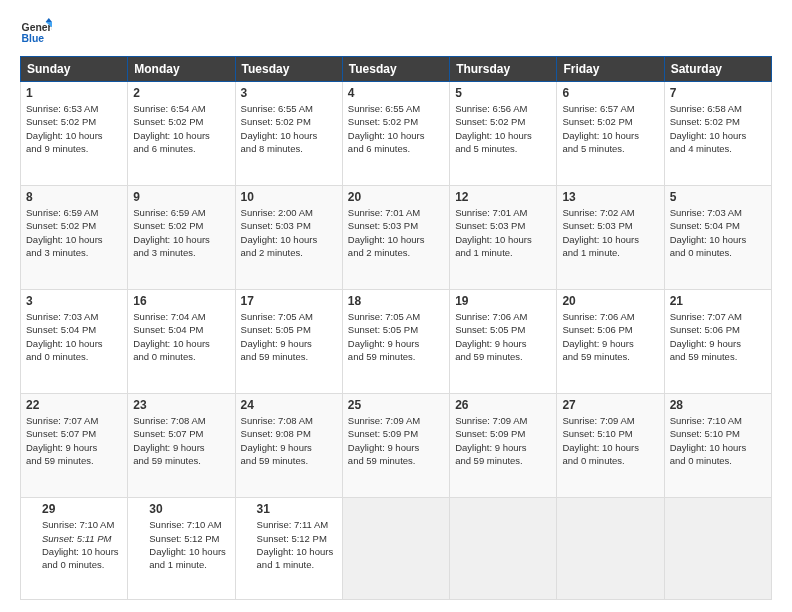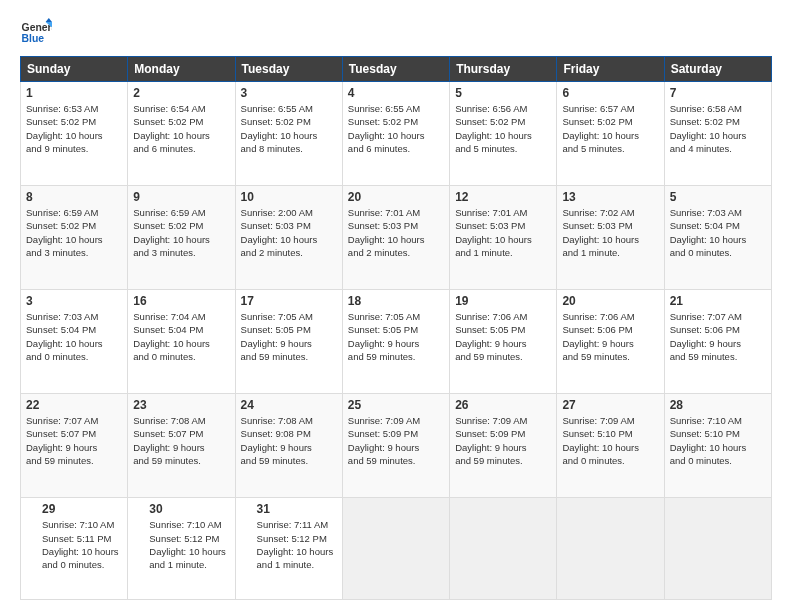--- a/index.html
+++ b/index.html
@@ -318,21 +318,21 @@
             <span style="display:block;line-height:1.4;">Sunrise: 7:10 AM</span>
             <span style="display:block;line-height:1.4;">Sunset: 5:10 PM</span>
             <span style="display:block;line-height:1.4;">Daylight: 10 hours</span>
             <span style="display:block;line-height:1.4;">and 0 minutes.</span>
           </td>
         </tr>
         <tr class="last-row">
           <td>
             <span class="day-num">29</span>
             <span style="display:block;line-height:1.4;">Sunrise: 7:10 AM</span>
-            <span style="display:block;line-height:1.4;">Sunset: 5:11 PM</span>
+            <span style="display:block;line-height:1.4;font-style:italic;">Sunset: 5:11 PM</span>
             <span style="display:block;line-height:1.4;">Daylight: 10 hours</span>
             <span style="display:block;line-height:1.4;">and 0 minutes.</span>
           </td>
           <td>
             <span class="day-num">30</span>
             <span style="display:block;line-height:1.4;">Sunrise: 7:10 AM</span>
             <span style="display:block;line-height:1.4;">Sunset: 5:12 PM</span>
             <span style="display:block;line-height:1.4;">Daylight: 10 hours</span>
             <span style="display:block;line-height:1.4;">and 1 minute.</span>
           </td>

